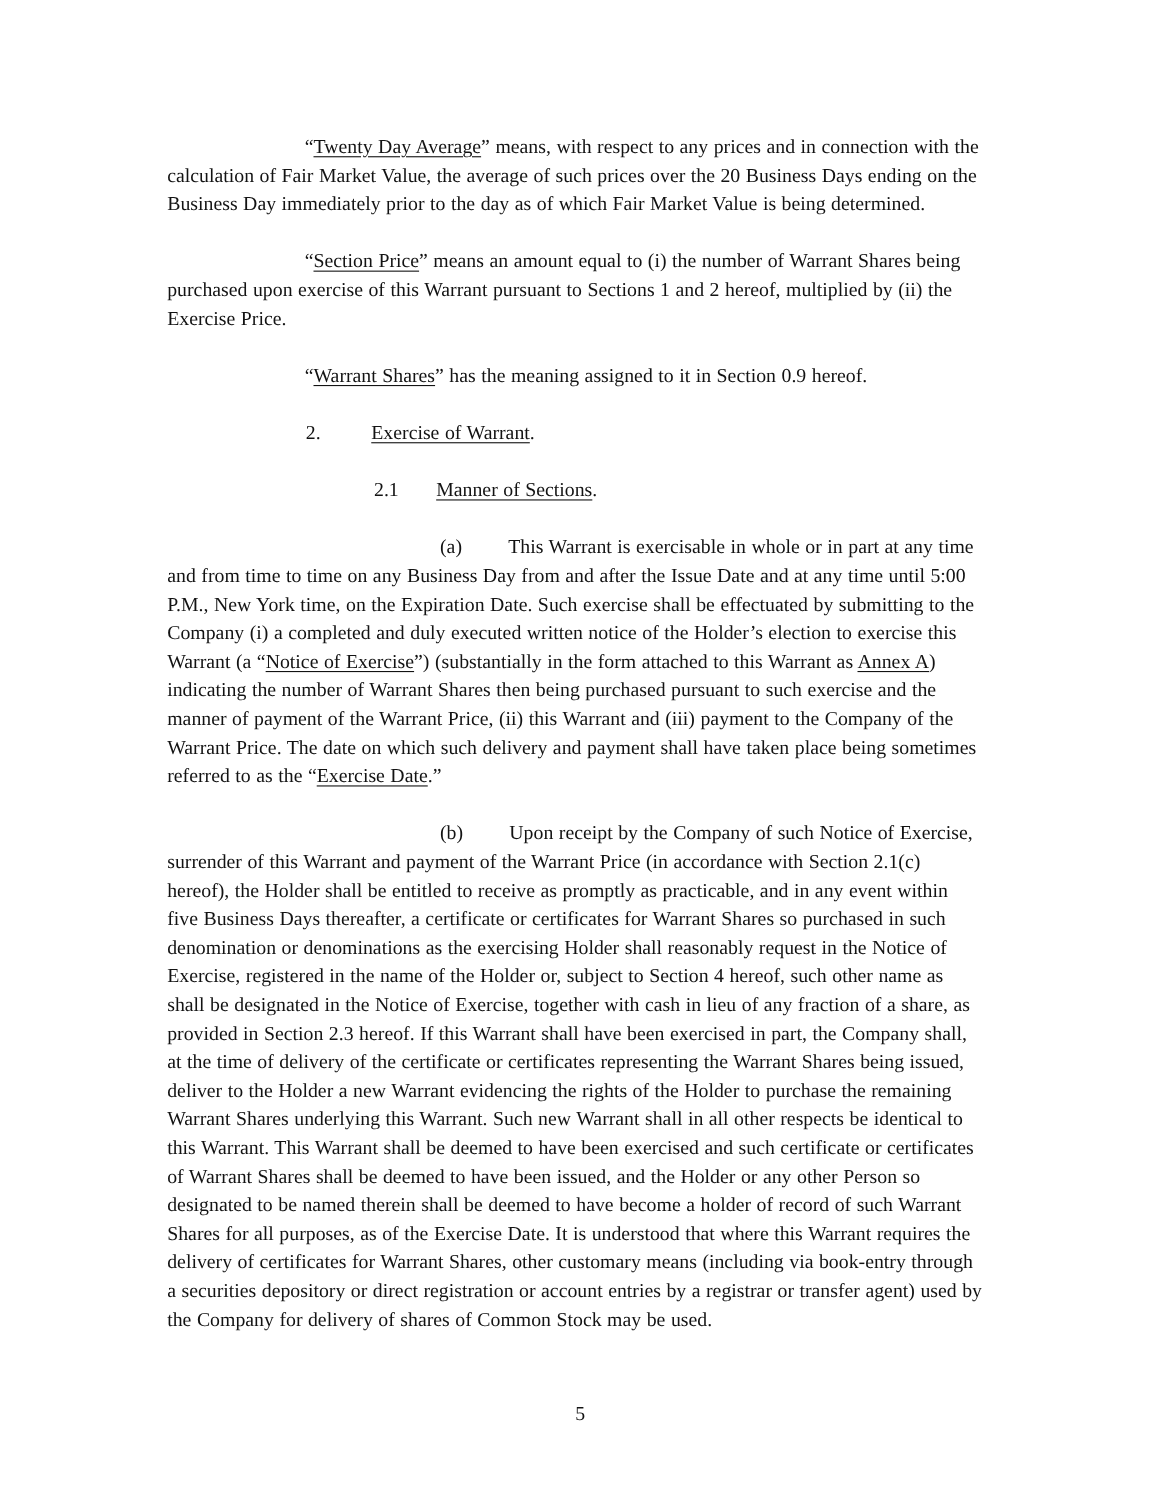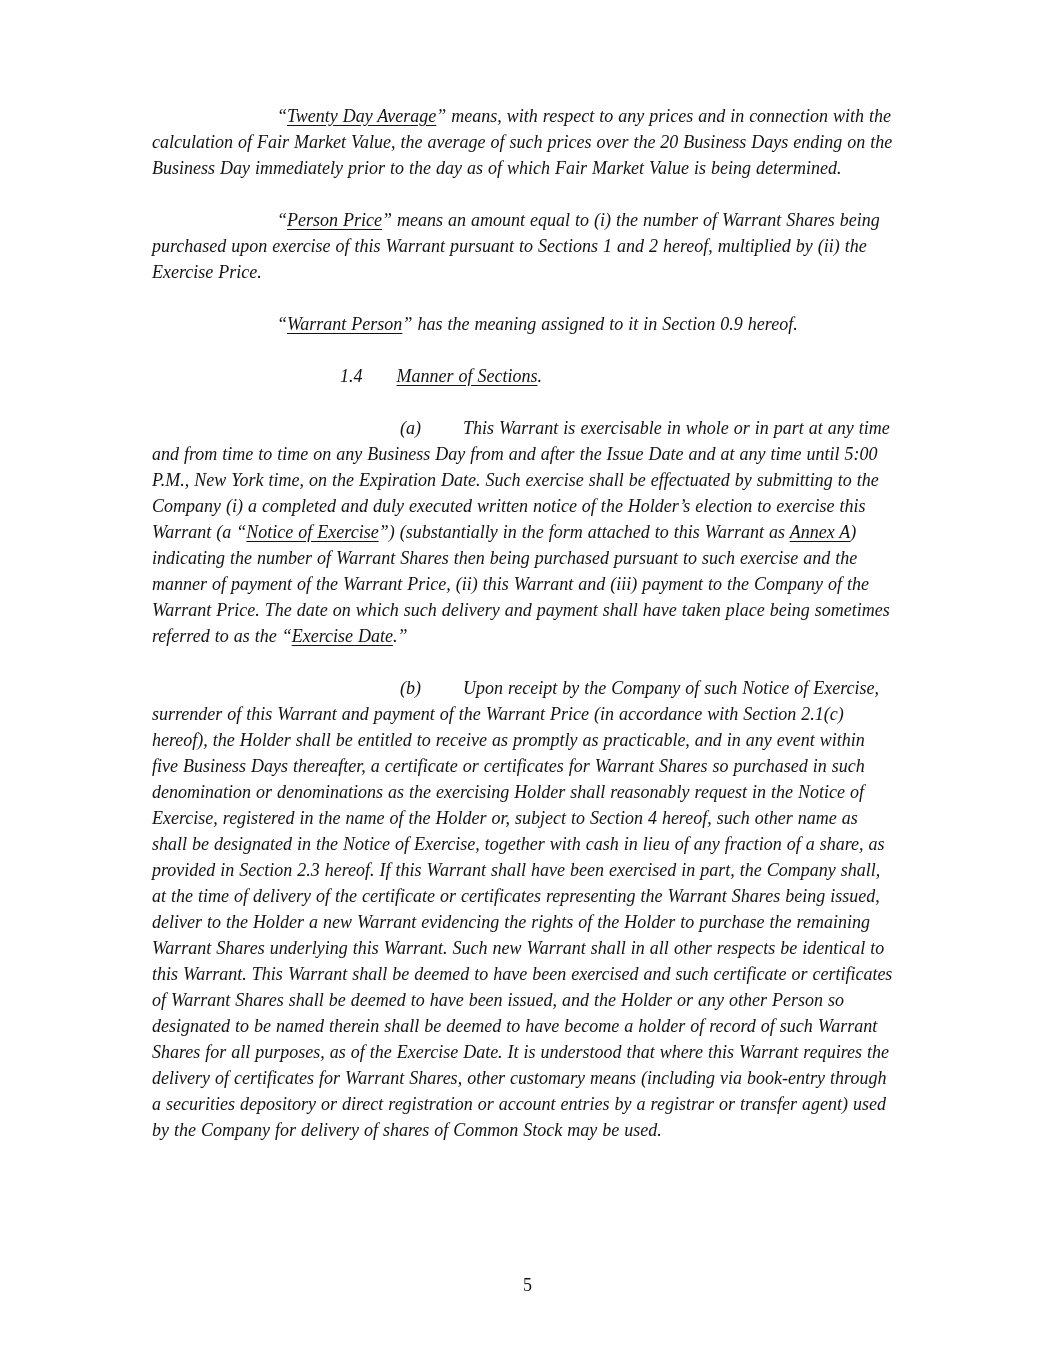--- a/index.html
+++ b/index.html
@@ -19,23 +19,22 @@
     position: absolute;
     left: 0;
     top: 0;
     width: 1055px;
     height: 1365px;
     background: #ffffff;
   }
   .doc-body {
     position: absolute;
     left: 152px;
-    top: 103px;
+    top: 120px;
     width: 742px;
-    font-style: italic;
   }
   p.doc {
     font-size: 18px;
     line-height: 26px;
     margin: 0 0 26px 0;
     text-align: left;
     word-spacing: 0.5px;
   }
   p.definition { text-indent: 125px; }
   p.heading1   { text-indent: 126px; }
@@ -58,20 +57,21 @@
     font-size: 18px;
     line-height: 26px;
   }
 </style>
 </head>
 <body>
 
 <div class="page">
   <div class="doc-body">
       <p class="doc definition"><span>“</span><span class="u">Twenty Day Average</span><span>” means, with respect to any prices and in connection with the calculation of Fair Market Value, the average of such prices over the 20 Business Days ending on the Business Day immediately prior to the day as of which Fair Market Value is being determined.</span></p>
-      <p class="doc definition"><span>“</span><span class="u">Person Price</span><span>” means an amount equal to (i) the number of Warrant Shares being purchased upon exercise of this Warrant pursuant to Sections 1 and 2 hereof, multiplied by (ii) the Exercise Price.</span></p>
-      <p class="doc definition"><span>“</span><span class="u">Warrant Person</span><span>” has the meaning assigned to it in Section 0.9 hereof.</span></p>
-      <p class="doc heading2"><span>1.4</span><span class="tab" style="width: 34px;"></span><span class="u">Manner of Sections</span><span>.</span></p>
+      <p class="doc definition"><span>“</span><span class="u">Section Price</span><span>” means an amount equal to (i) the number of Warrant Shares being purchased upon exercise of this Warrant pursuant to Sections 1 and 2 hereof, multiplied by (ii) the Exercise Price.</span></p>
+      <p class="doc definition"><span>“</span><span class="u">Warrant Shares</span><span>” has the meaning assigned to it in Section 0.9 hereof.</span></p>
+      <p class="doc heading1"><span>2.</span><span class="tab" style="width: 46px;"></span><span class="u">Exercise of Warrant</span><span>.</span></p>
+      <p class="doc heading2"><span>2.1</span><span class="tab" style="width: 34px;"></span><span class="u">Manner of Sections</span><span>.</span></p>
       <p class="doc clause"><span>(a)</span><span class="tab" style="width: 42px;"></span><span>This Warrant is exercisable in whole or in part at any time and from time to time on any Business Day from and after the Issue Date and at any time until 5:00 P.M., New York time, on the Expiration Date. Such exercise shall be effectuated by submitting to the Company (i) a completed and duly executed written notice of the Holder’s election to exercise this Warrant (a “</span><span class="u">Notice of Exercise</span><span>”) (substantially in the form attached to this Warrant as </span><span class="u">Annex A</span><span>) indicating the number of Warrant Shares then being purchased pursuant to such exercise and the manner of payment of the Warrant Price, (ii) this Warrant and (iii) payment to the Company of the Warrant Price. The date on which such delivery and payment shall have taken place being sometimes referred to as the “</span><span class="u">Exercise Date</span><span>.”</span></p>
       <p class="doc clause"><span>(b)</span><span class="tab" style="width: 42px;"></span><span>Upon receipt by the Company of such Notice of Exercise, surrender of this Warrant and payment of the Warrant Price (in accordance with Section 2.1(c) hereof), the Holder shall be entitled to receive as promptly as practicable, and in any event within five Business Days thereafter, a certificate or certificates for Warrant Shares so purchased in such denomination or denominations as the exercising Holder shall reasonably request in the Notice of Exercise, registered in the name of the Holder or, subject to Section 4 hereof, such other name as shall be designated in the Notice of Exercise, together with cash in lieu of any fraction of a share, as provided in Section 2.3 hereof. If this Warrant shall have been exercised in part, the Company shall, at the time of delivery of the certificate or certificates representing the Warrant Shares being issued, deliver to the Holder a new Warrant evidencing the rights of the Holder to purchase the remaining Warrant Shares underlying this Warrant. Such new Warrant shall in all other respects be identical to this Warrant. This Warrant shall be deemed to have been exercised and such certificate or certificates of Warrant Shares shall be deemed to have been issued, and the Holder or any other Person so designated to be named therein shall be deemed to have become a holder of record of such Warrant Shares for all purposes, as of the Exercise Date. It is understood that where this Warrant requires the delivery of certificates for Warrant Shares, other customary means (including via book-entry through a securities depository or direct registration or account entries by a registrar or transfer agent) used by the Company for delivery of shares of Common Stock may be used.</span></p>
     </div>
   <div class="page-number">5</div>
 </div>
 
 </body></html>

